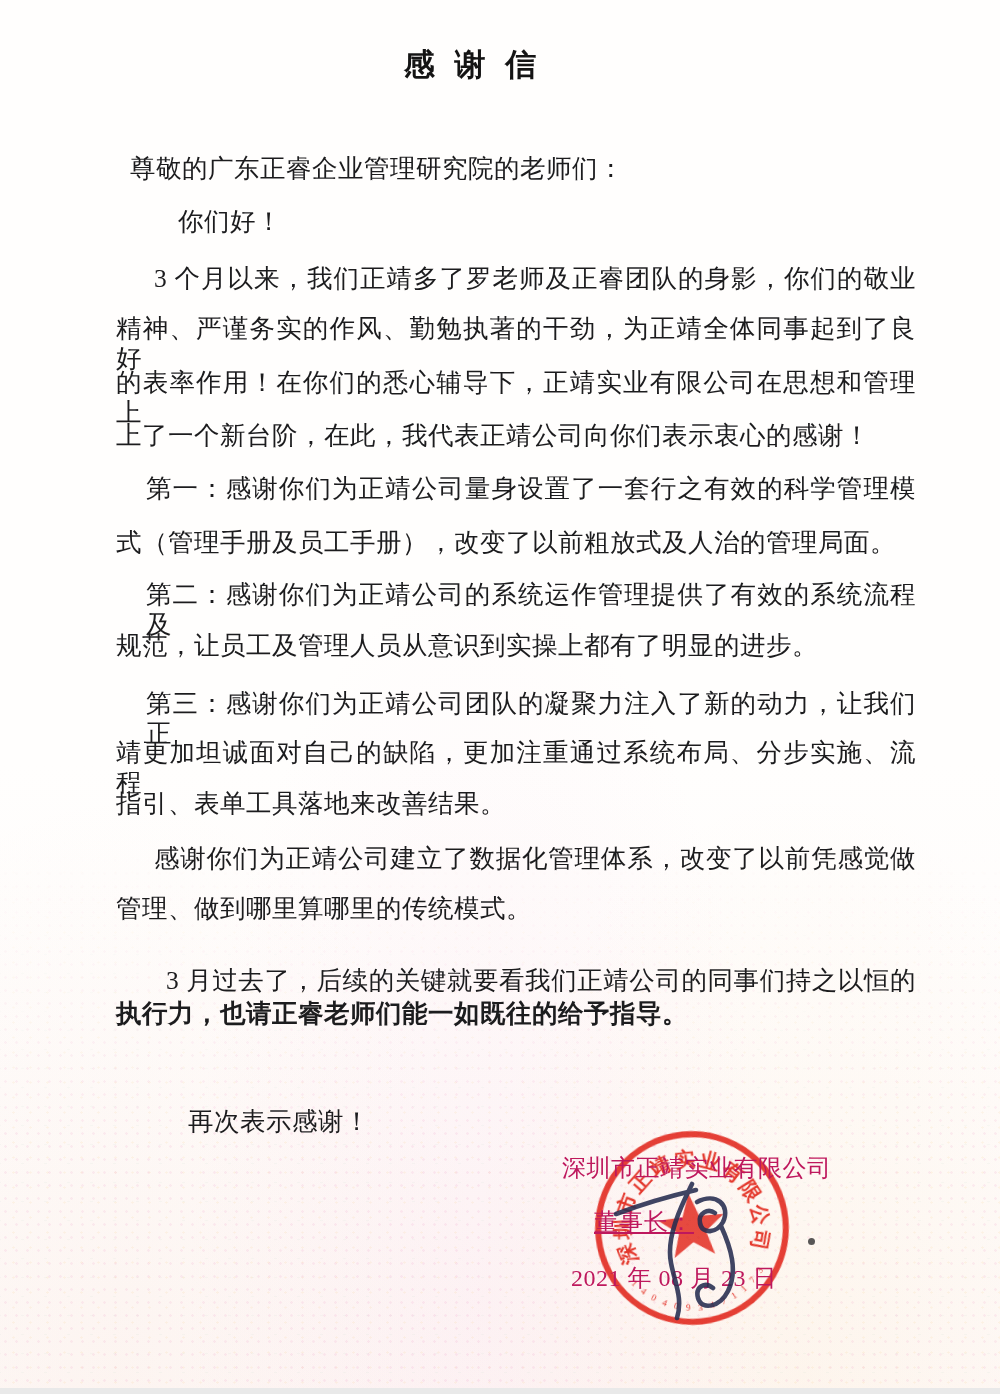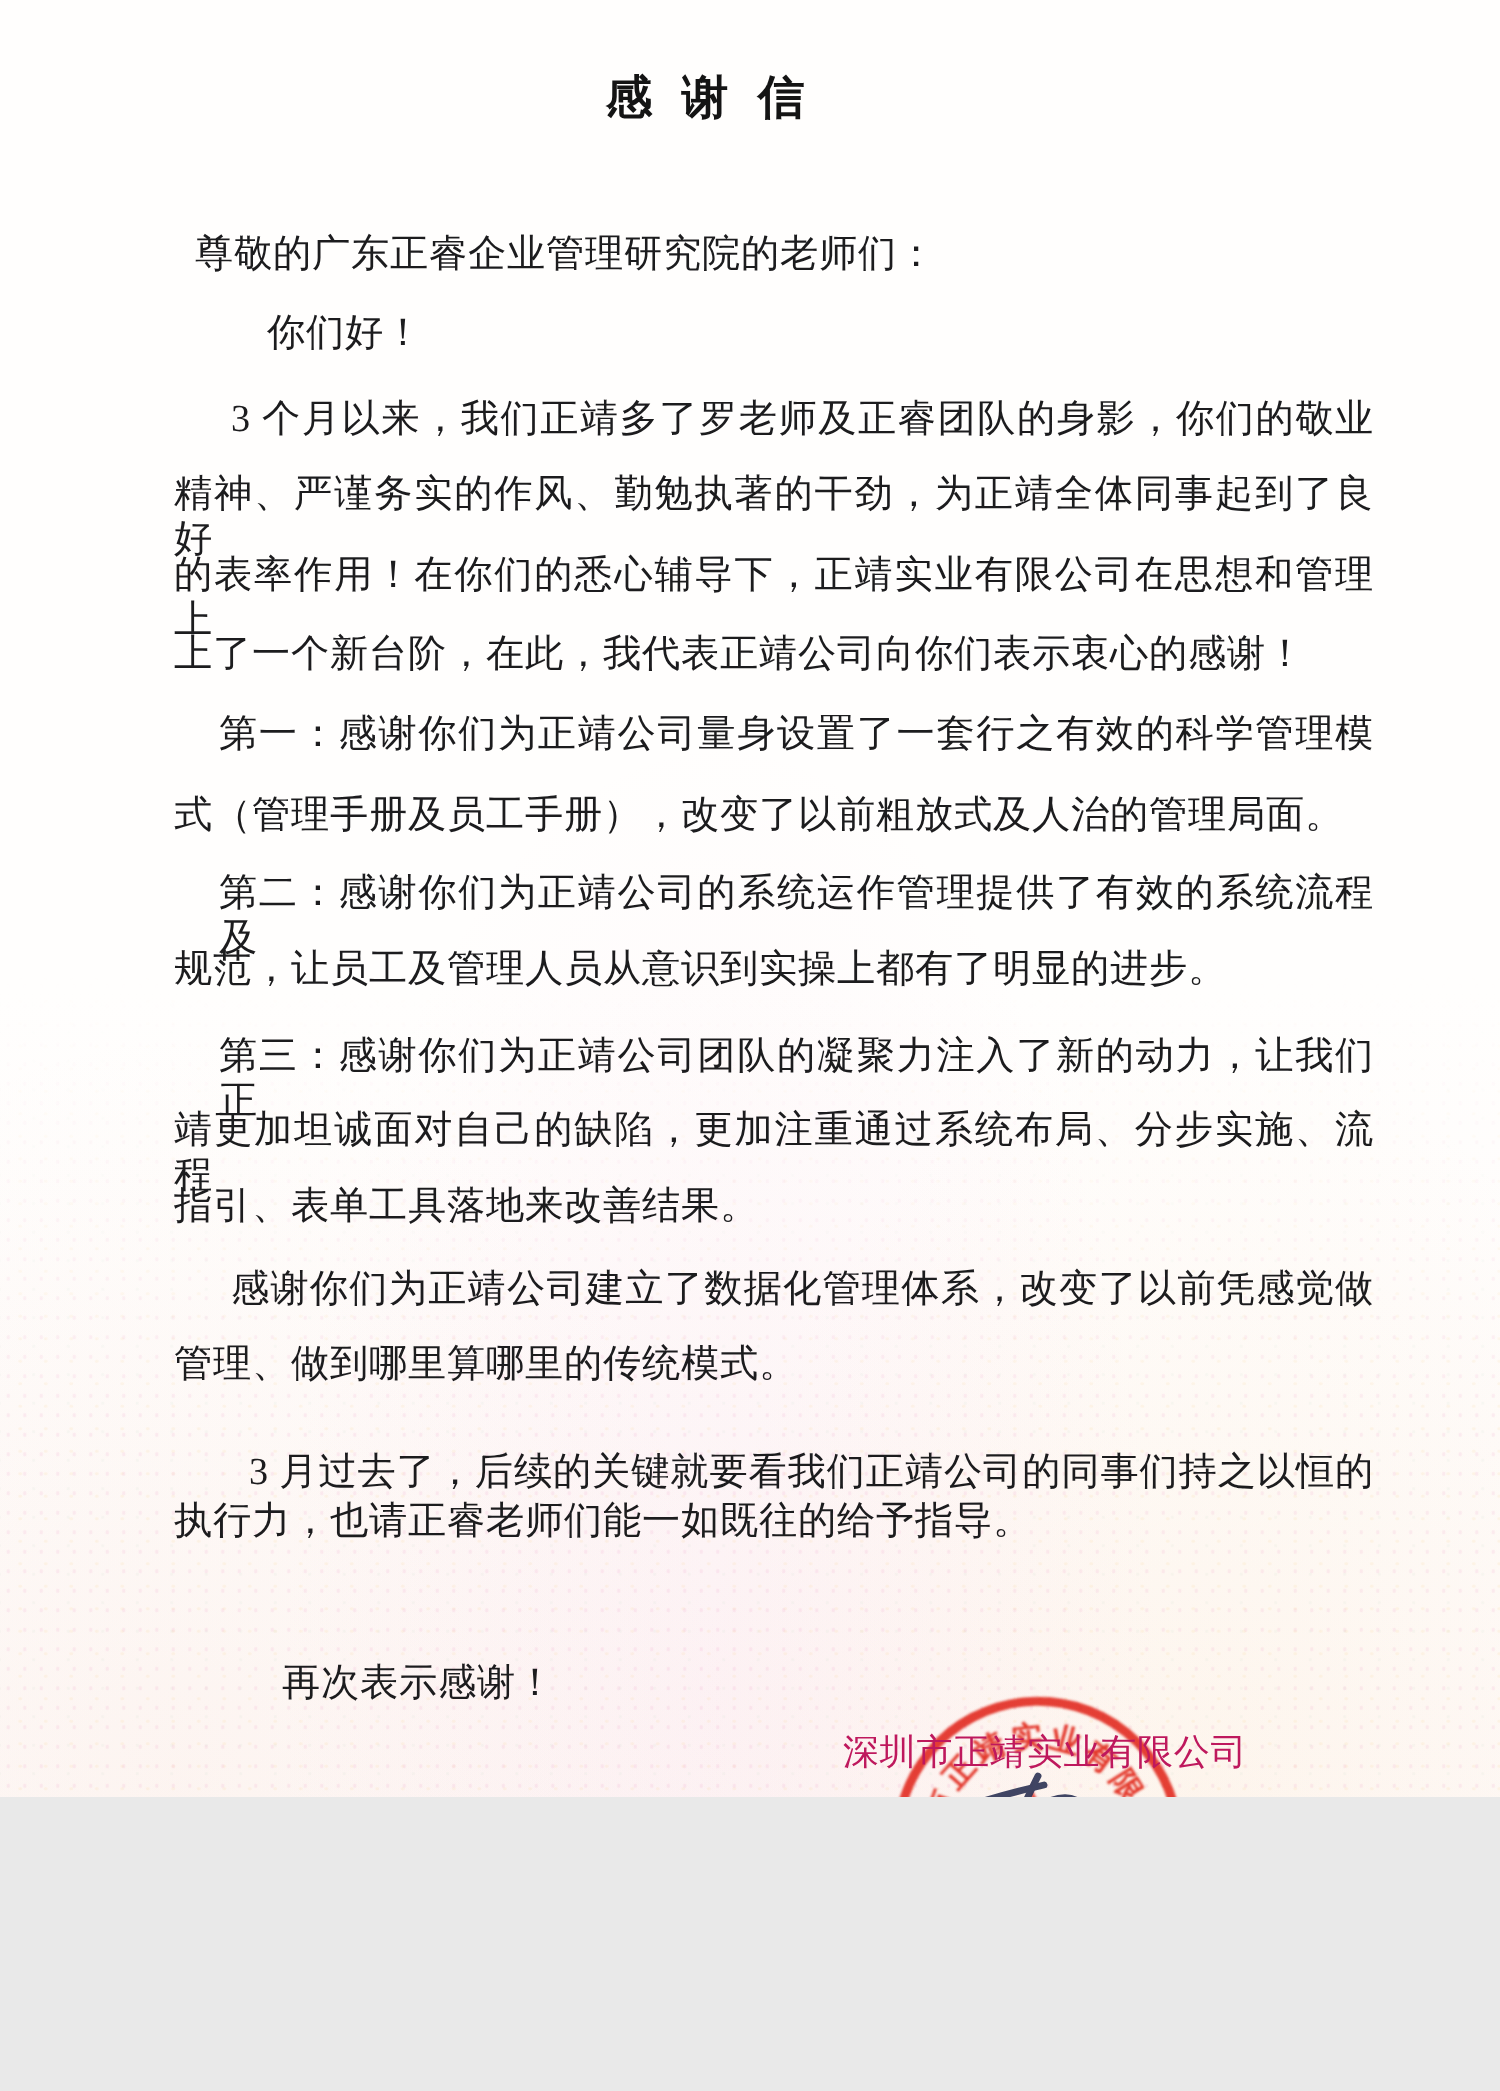--- a/index.html
+++ b/index.html
@@ -3,21 +3,21 @@
 <meta charset="utf-8">
 <style>
   html,body { margin:0; padding:0; }
   body {
     width:1000px; height:1394px;
     background:#e9e9e9;
     font-family:"Liberation Serif", serif;
   }
   .page {
     position:relative;
-    width:1000px; height:1198px;
+    width:1000px; height:1388px;
     background:#fffefd;
     overflow:hidden;
     color:#1d1d1f;
   }
   
   .tint {
     position:absolute; inset:0; pointer-events:none;
     background:
       radial-gradient(ellipse at 48% 94%, rgba(243,170,205,.10), transparent 40%),
       radial-gradient(ellipse at 80% 99%, rgba(250,210,140,.10), transparent 30%),
@@ -92,21 +92,21 @@
     <div class="ln j" style="top:474px; padding-left:30px;">第一：感谢你们为正靖公司量身设置了一套行之有效的科学管理模</div>
     <div class="ln" style="top:528px;">式（管理手册及员工手册），改变了以前粗放式及人治的管理局面。</div>
     <div class="ln j" style="top:580px; padding-left:30px;">第二：感谢你们为正靖公司的系统运作管理提供了有效的系统流程及</div>
     <div class="ln" style="top:631px;">规范，让员工及管理人员从意识到实操上都有了明显的进步。</div>
     <div class="ln j" style="top:689px; padding-left:30px;">第三：感谢你们为正靖公司团队的凝聚力注入了新的动力，让我们正</div>
     <div class="ln j" style="top:738px;">靖更加坦诚面对自己的缺陷，更加注重通过系统布局、分步实施、流程</div>
     <div class="ln" style="top:789px;">指引、表单工具落地来改善结果。</div>
     <div class="ln j" style="top:844px; padding-left:38px;">感谢你们为正靖公司建立了数据化管理体系，改变了以前凭感觉做</div>
     <div class="ln" style="top:894px;">管理、做到哪里算哪里的传统模式。</div>
     <div class="ln j" style="top:966px; padding-left:50px;">3 月过去了，后续的关键就要看我们正靖公司的同事们持之以恒的</div>
-    <div class="ln" style="top:999px;">执行力，也请正睿老师们能一如既往的给予指导。</div>
+    <div class="ln" style="top:999px;font-weight:bold;">执行力，也请正睿老师们能一如既往的给予指导。</div>
     <div class="ln" style="top:1107px; padding-left:72px;">再次表示感谢！</div>
   </div>
 
   <div class="sig company">深圳市正靖实业有限公司</div>
   <div class="sig role">董事长：</div>
   <div class="sig date">2021 年 08 月 23 日</div>
 
   <svg class="stamp" id="stamp-svg" viewBox="0 0 200 200">
     <defs>
       <filter id="inkblur" x="-10%" y="-10%" width="120%" height="120%">

